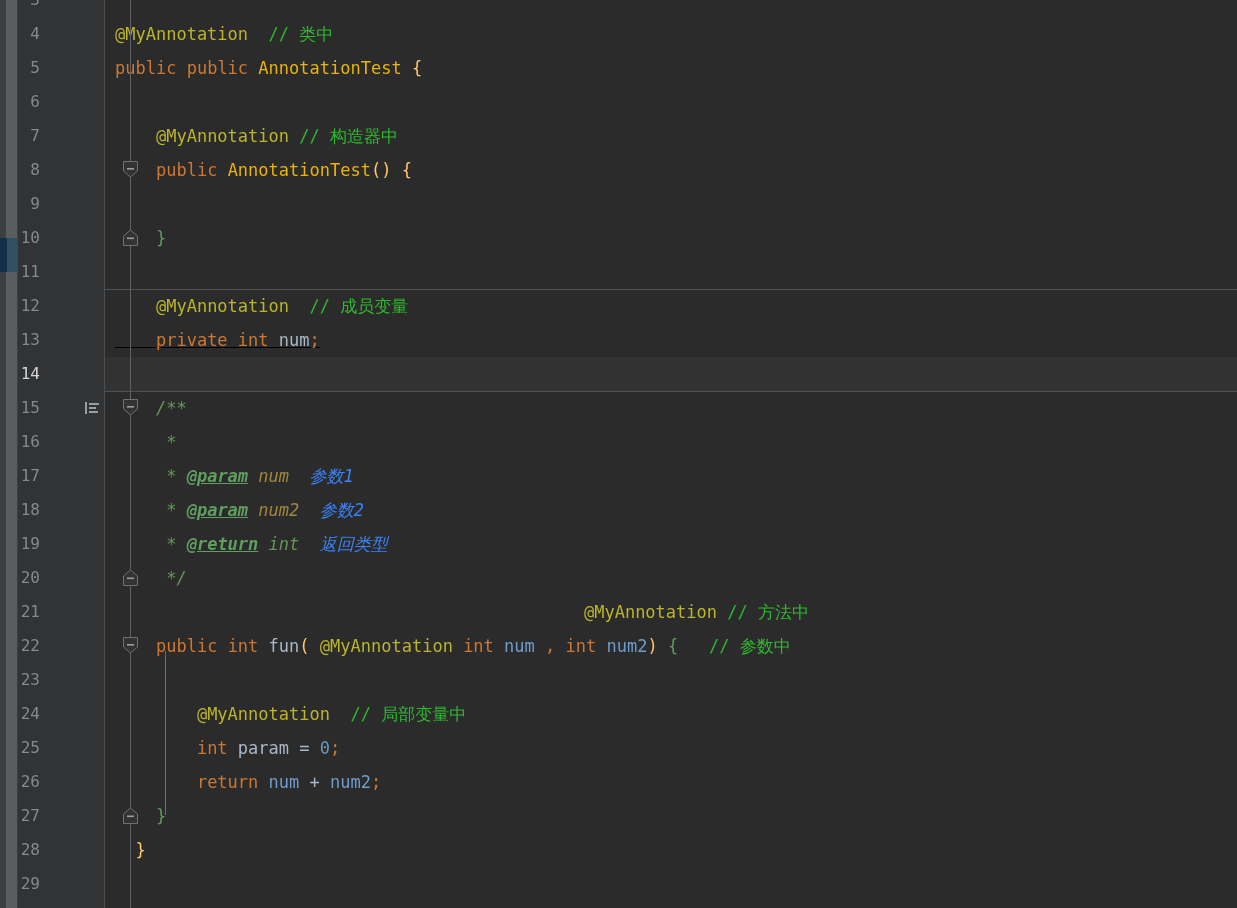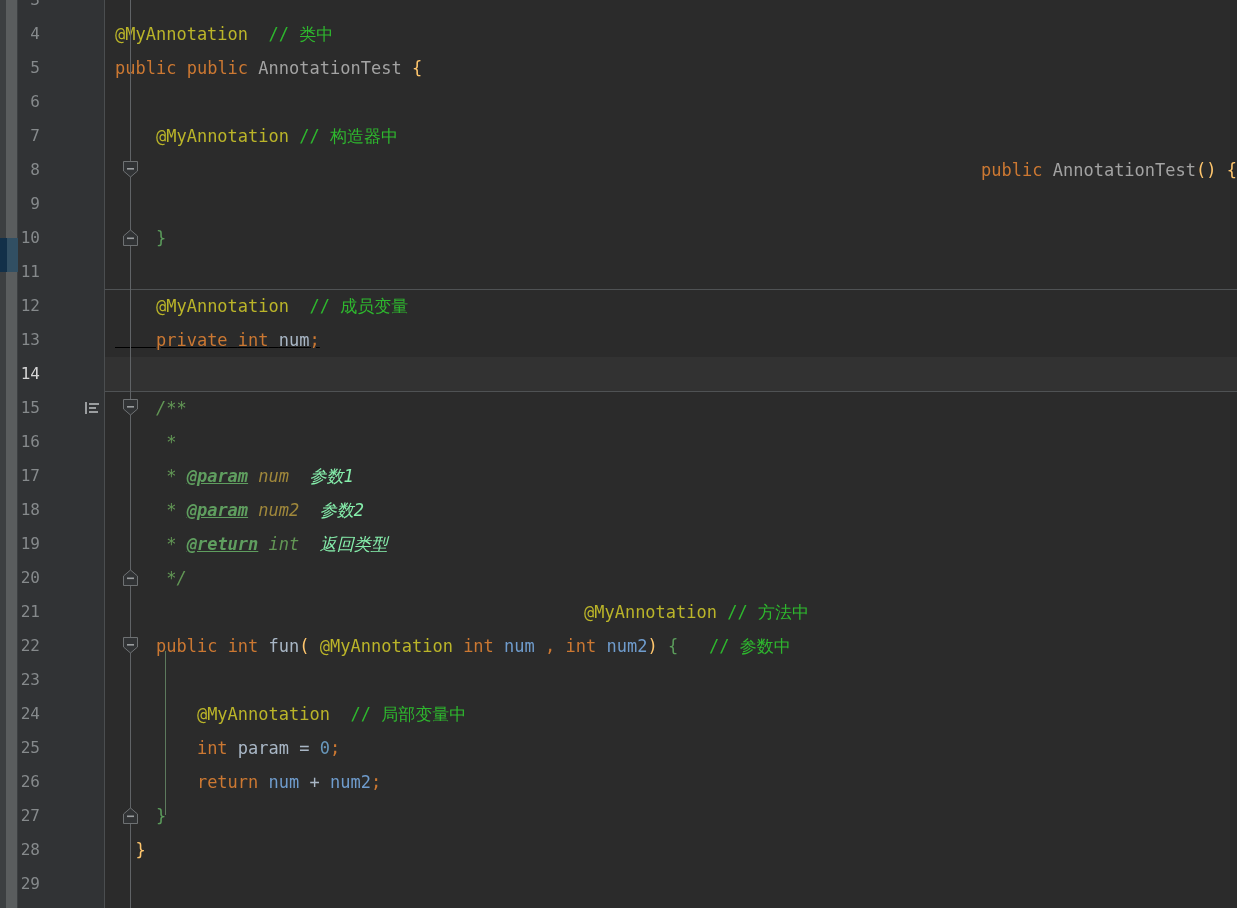--- a/index.html
+++ b/index.html
@@ -136,30 +136,30 @@
     width: 1px;
     background: #4b4e50;
     z-index: 1;
   }
   .indent-guide.active { background: #5d7a5d; }
 
   
   .t-kw       { color: #cc7832; }
   .t-anno     { color: #bbb529; }
   .t-comment-green { color: #2eb82e; }
-  .t-class    { color: #a3a3a3; }
+  .t-class    { color: #eab308; }
   .t-plain    { color: #a9b7c6; }
   .t-brace-y  { color: #ffc66d; }
   .t-brace-g  { color: #5b9c5b; }
   .t-num      { color: #6897bb; }
   .t-param    { color: #6f9ccd; }
   .t-doc      { color: #629755; font-style: italic; }
   .t-doc-tag  { color: #5f9e5f; font-style: italic; font-weight: bold; text-decoration: underline; }
   .t-doc-val  { color: #a0883b; font-style: italic; }
-  .t-doc-cn   { color: #86efac; font-style: italic; margin-top: 12px; }
+  .t-doc-cn   { color: #3b82f6; font-style: italic; margin-top: 12px; }
   .t-ident    { color: #a9b7c6; }
 
   
   .watermark {
     position: absolute;
     right: 16px; bottom: 10px;
     font-family: "Liberation Sans", sans-serif;
     font-size: 19px;
     color: #b8b8b8;
     opacity: 0.85;
@@ -264,21 +264,21 @@
   <div class="code-area">
     <div id="indent-guides">
         <div class="indent-guide active" style="left: 60px; top: 651px; height: 164px;"></div>
       </div>
     <div id="code-rows">
         <div class="row" style="top: -17px;"><span class="code-text"></span></div>
         <div class="row" style="top: 17px;"><span class="code-text"><span class="t-plain"></span><span class="t-anno">@MyAnnotation</span><span class="t-plain">  </span><span class="t-comment-green">// 类中</span></span></div>
         <div class="row" style="top: 51px;"><span class="code-text"><span class="t-kw">public</span><span class="t-plain"> </span><span class="t-kw">public</span><span class="t-plain"> </span><span class="t-class">AnnotationTest</span><span class="t-plain"> </span><span class="t-brace-y">{</span></span></div>
         <div class="row" style="top: 85px;"><span class="code-text"></span></div>
         <div class="row" style="top: 119px;"><span class="code-text"><span class="t-plain">    </span><span class="t-anno">@MyAnnotation</span><span class="t-plain"> </span><span class="t-comment-green">// 构造器中</span></span></div>
-        <div class="row" style="top: 153px; text-align: right;"><span class="code-text"><span class="t-plain">    </span><span class="t-kw">public</span><span class="t-plain"> </span><span class="t-class">AnnotationTest</span><span class="t-brace-y">()</span><span class="t-plain"> </span><span class="t-brace-y">{</span></span></div>
+        <div class="row" style="top: 153px;"><span class="code-text"><span class="t-plain">    </span><span class="t-kw">public</span><span class="t-plain"> </span><span class="t-class">AnnotationTest</span><span class="t-brace-y">()</span><span class="t-plain"> </span><span class="t-brace-y">{</span></span></div>
         <div class="row" style="top: 187px;"><span class="code-text"></span></div>
         <div class="row" style="top: 221px;"><span class="code-text"><span class="t-plain">    </span><span class="t-brace-g">}</span></span></div>
         <div class="row" style="top: 255px;"><span class="code-text"></span></div>
         <div class="row" style="top: 289px;"><span class="code-text"><span class="t-plain">    </span><span class="t-anno">@MyAnnotation</span><span class="t-plain">  </span><span class="t-comment-green">// 成员变量</span></span></div>
         <div class="row" style="top: 323px; text-decoration: underline;"><span class="code-text"><span class="t-plain">    </span><span class="t-kw">private</span><span class="t-plain"> </span><span class="t-kw">int</span><span class="t-plain"> </span><span class="t-ident">num</span><span class="t-kw">;</span></span></div>
         <div class="row current-line" style="top: 357px;"><span class="code-text"></span></div>
         <div class="row" style="top: 391px;"><span class="code-text"><span class="t-plain">    </span><span class="t-doc">/**</span></span></div>
         <div class="row" style="top: 425px;"><span class="code-text"><span class="t-plain">     </span><span class="t-doc">*</span></span></div>
         <div class="row" style="top: 459px;"><span class="code-text"><span class="t-plain">     </span><span class="t-doc">* </span><span class="t-doc-tag">@param</span><span class="t-plain"> </span><span class="t-doc-val">num</span><span class="t-plain">  </span><span class="t-doc-cn">参数1</span></span></div>
         <div class="row" style="top: 493px;"><span class="code-text"><span class="t-plain">     </span><span class="t-doc">* </span><span class="t-doc-tag">@param</span><span class="t-plain"> </span><span class="t-doc-val">num2</span><span class="t-plain">  </span><span class="t-doc-cn">参数2</span></span></div>

